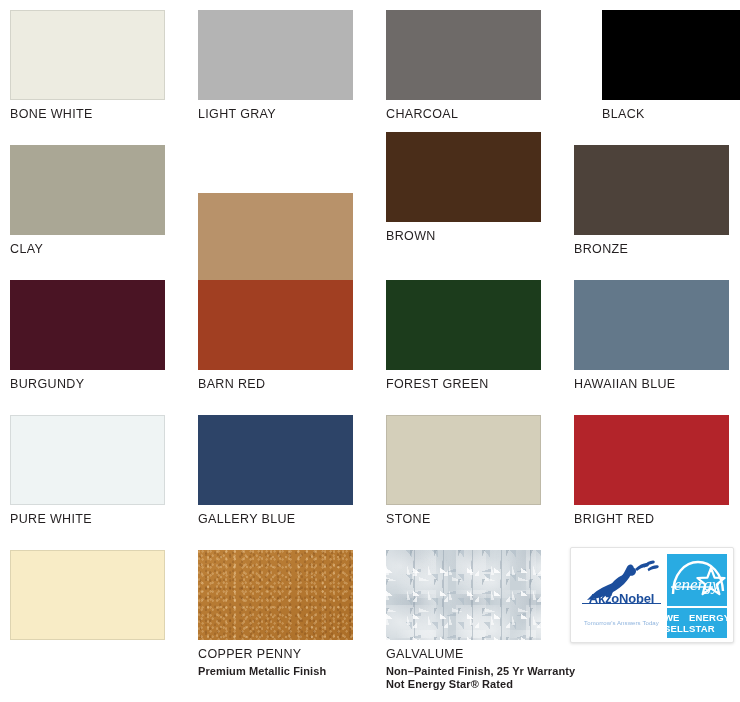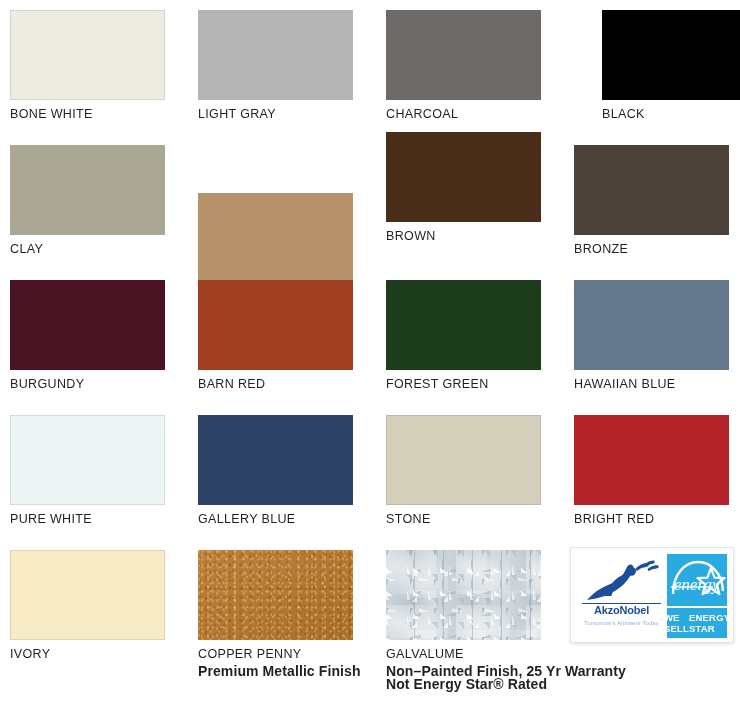--- a/index.html
+++ b/index.html
@@ -34,21 +34,21 @@
   }
   .swatch-name {
     font-size: 12.5px;
     letter-spacing: 0.35px;
     color: #231f20;
     margin-top: 7px;
     white-space: nowrap;
     font-weight: 400;
   }
   .swatch-note {
-    font-size: 14px;
+    font-size: 11px;
     letter-spacing: 0.1px;
     color: #231f20;
     margin-top: 4px;
     line-height: 13px;
     font-weight: bold;
     white-space: nowrap;
   }
   .swatch-note div { white-space: nowrap; }
 
   
@@ -107,25 +107,25 @@
     top: 12px;
     width: 85px;
     height: 72px;
   }
   .akzo-figure { position: absolute; left: 2px; top: 0; width: 82px; height: 42px; }
   .akzo-rule {
     position: absolute; left: 3px; top: 43px; width: 79px; height: 1px;
     background: #1c4e9c;
   }
   .akzo-word {
-    position: absolute; left: 0; top: 44px; width: 85px;
+    position: absolute; left: 0; top: 31px; width: 85px;
     text-align: center;
     font-family: "Liberation Sans", sans-serif;
     font-weight: bold;
-    font-size: 11px;
+    font-size: 13px;
     color: #1c4e9c;
     letter-spacing: -0.2px;
   }
   .akzo-tag {
     position: absolute; left: 0; top: 60px; width: 85px;
     text-align: center;
     font-size: 6px;
     color: #8fb4de;
     letter-spacing: 0.1px;
   }
@@ -222,21 +222,20 @@
     <div class="cell" style="left: 386px; top: 415px;">
       <div class="swatch bordered" style="background-color: rgb(212, 207, 186);"></div>
       <div class="swatch-name">STONE</div>
     </div>
     <div class="cell" style="left: 574px; top: 415px;">
       <div class="swatch" style="background-color: rgb(179, 36, 42);"></div>
       <div class="swatch-name">BRIGHT RED</div>
     </div>
     <div class="cell" style="left: 10px; top: 550px;">
       <div class="swatch bordered" style="background-color: rgb(248, 236, 198);"></div>
-      <div class="swatch-name">IVORY</div>
     </div>
     <div class="cell" style="left: 198px; top: 550px;">
       <div class="swatch tex-metallic"></div>
       <div class="swatch-name">COPPER PENNY</div>
       <div class="swatch-note">
         <div>Premium Metallic Finish</div>
       </div>
     </div>
     <div class="cell" style="left: 386px; top: 550px;">
       <div class="swatch tex-spangle"></div>

